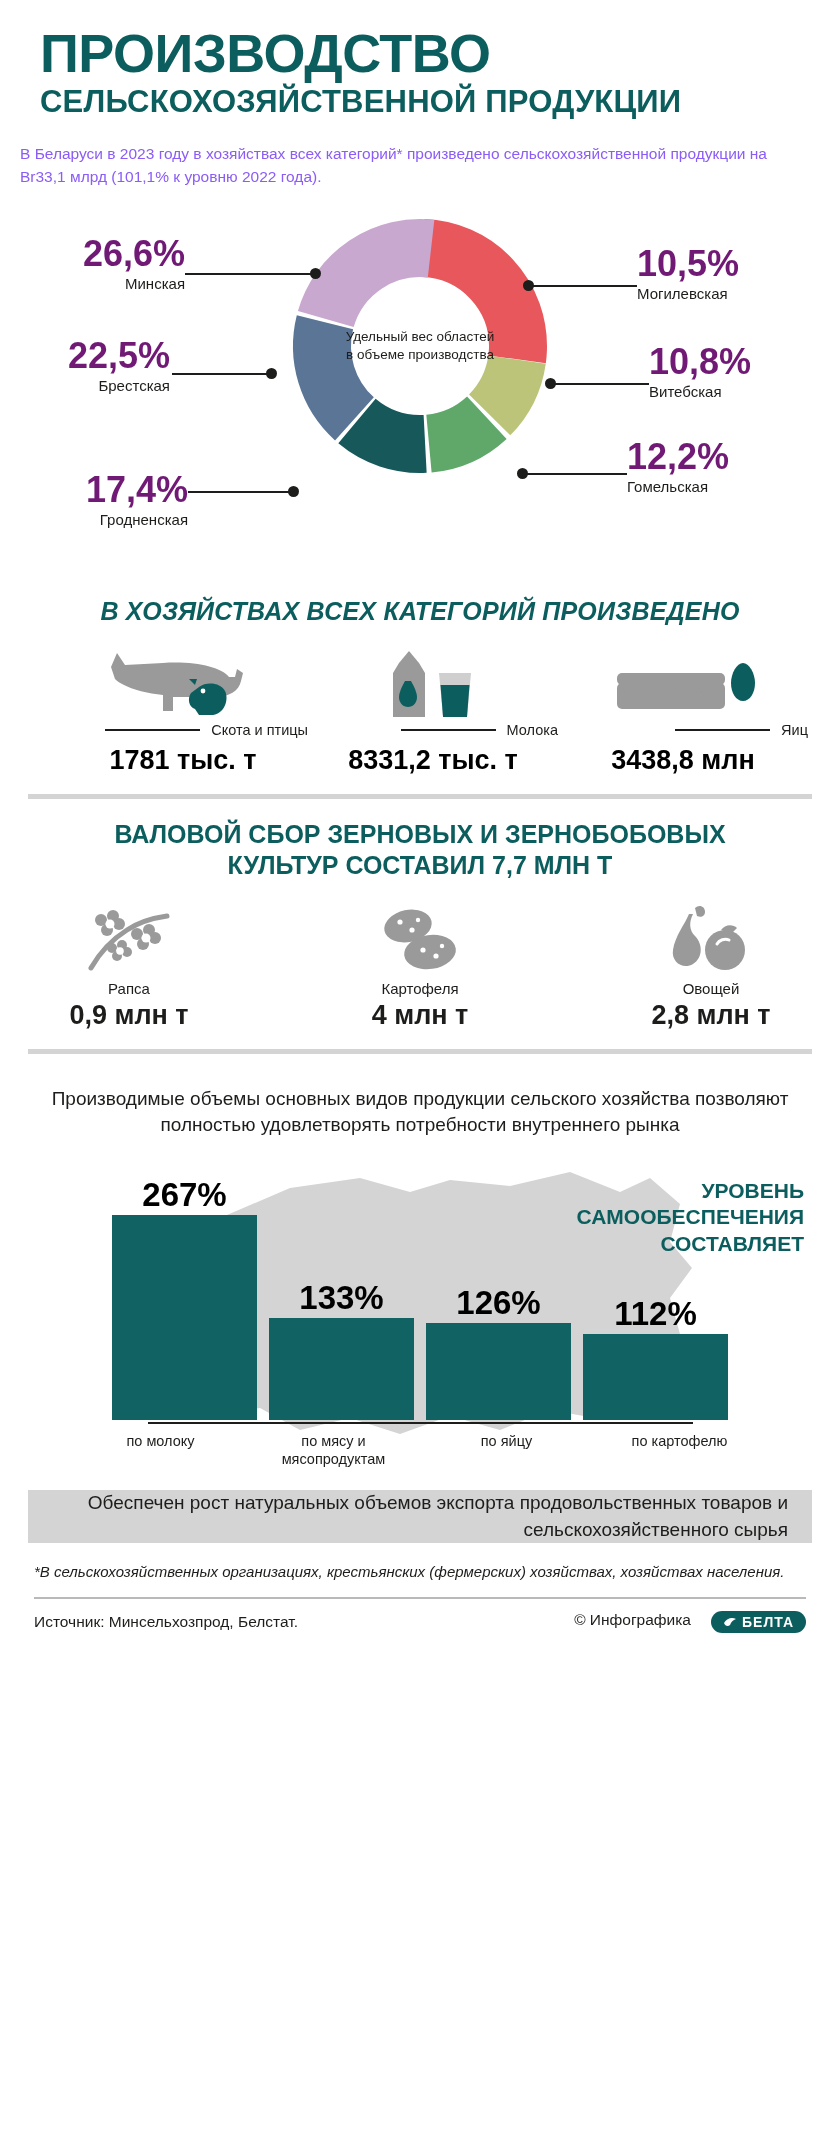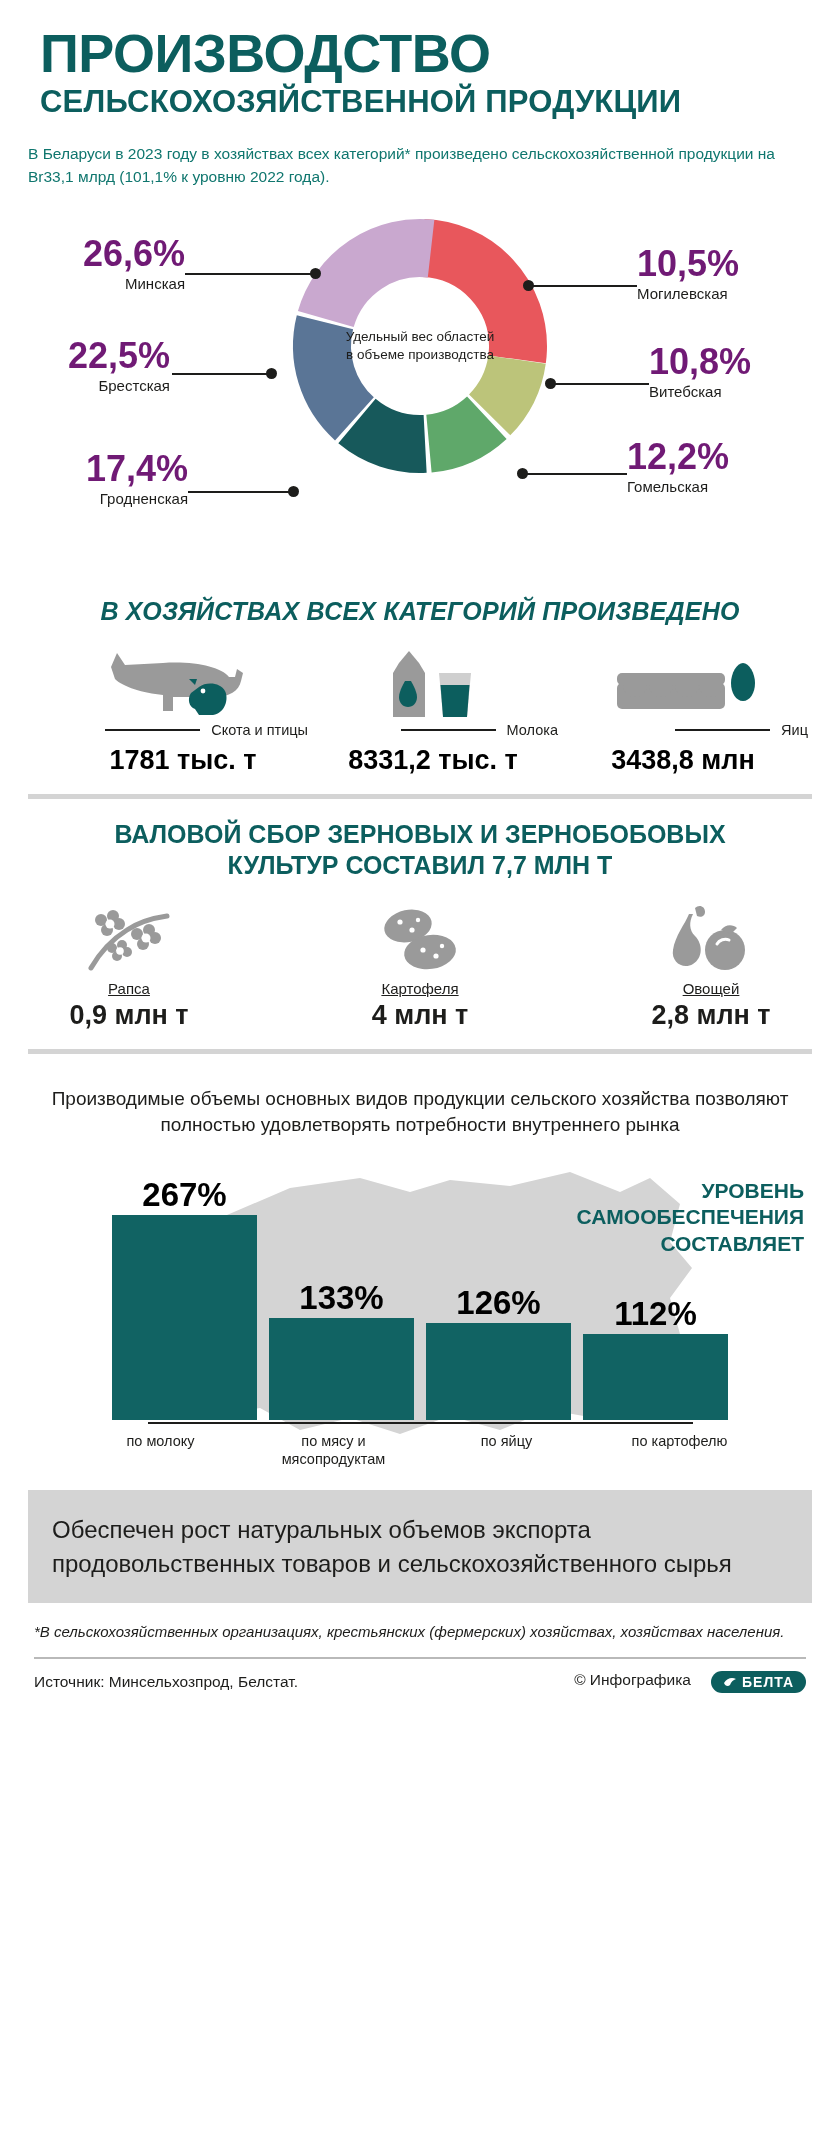--- a/index.html
+++ b/index.html
@@ -22,24 +22,24 @@
   }
   .title-sub {
     font-size: 31px;
     font-weight: bold;
     color: #0c5e5e;
     letter-spacing: 0.2px;
     margin-top: 4px;
     line-height: 1.1;
   }
   .intro {
-    margin: 18px 40px 0 28px;
+    margin: 18px 40px 0 20px;
     font-size: 15.5px;
     line-height: 1.45;
-    color: #0f766e;
+    color: #8b5cf6;
   }
 
   
   .donut-block {
     position: relative;
     height: 400px;
     margin-top: 8px;
   }
   .donut-wrap {
     position: absolute;
@@ -129,21 +129,21 @@
     line-height: 1.25;
     padding: 4px 30px 0 30px;
   }
   .crops {
     display: flex;
     justify-content: space-between;
     padding: 18px 34px 0 34px;
   }
   .crop { width: 190px; text-align: center; }
   .crop-icon { height: 76px; display:flex; align-items:center; justify-content:center; }
-  .crop-name { font-size: 15px; margin-top: 4px; text-decoration: underline; }
+  .crop-name { font-size: 15px; margin-top: 4px; }
   .crop-val { font-size: 27px; font-weight: bold; margin-top: 3px; white-space: nowrap; }
 
   
   .selfsuf { position: relative; margin-top: 32px; padding-bottom: 6px; }
   .ss-note {
     text-align: center;
     font-size: 19px;
     line-height: 1.38;
     padding: 0 36px;
     color: #1d1d1b;
@@ -197,23 +197,23 @@
     left: 148px;
     width: 545px;
     height: 2px;
     background: #1d1d1b;
   }
 
   
   .grey-band {
     background: #d4d4d4;
     margin: 16px 28px 0 28px;
-    padding: 23px 24px;
-    text-align: left;
-    font-size: 24px;
+    padding: 0 24px;
+    text-align: right;
+    font-size: 19px;
     line-height: 1.4;
   }
   .footnote {
     margin: 18px 34px 0 34px;
     font-size: 15px;
     font-style: italic;
     line-height: 1.45;
   }
   .hr2 { height: 2px; background: #b9b9b9; margin: 14px 34px 0 34px; }
   .source-row {
@@ -306,21 +306,21 @@
     <div class="lbl right" style="left:649px; top:148px;">
       <div class="pct">10,8%</div>
       <div class="nm">Витебская</div>
     </div>
 
     <div class="lbl right" style="left:627px; top:243px;">
       <div class="pct">12,2%</div>
       <div class="nm">Гомельская</div>
     </div>
 
-    <div class="lbl left" style="left:20px; top:255px; width:168px;">
+    <div class="lbl left" style="left:20px; top:276px; width:168px;">
       <div class="pct">17,4%</div>
       <div class="nm">Гродненская</div>
     </div>
 
     <div class="lbl left" style="left:20px; top:142px; width:150px;">
       <div class="pct">22,5%</div>
       <div class="nm">Брестская</div>
     </div>
   </div>
 

